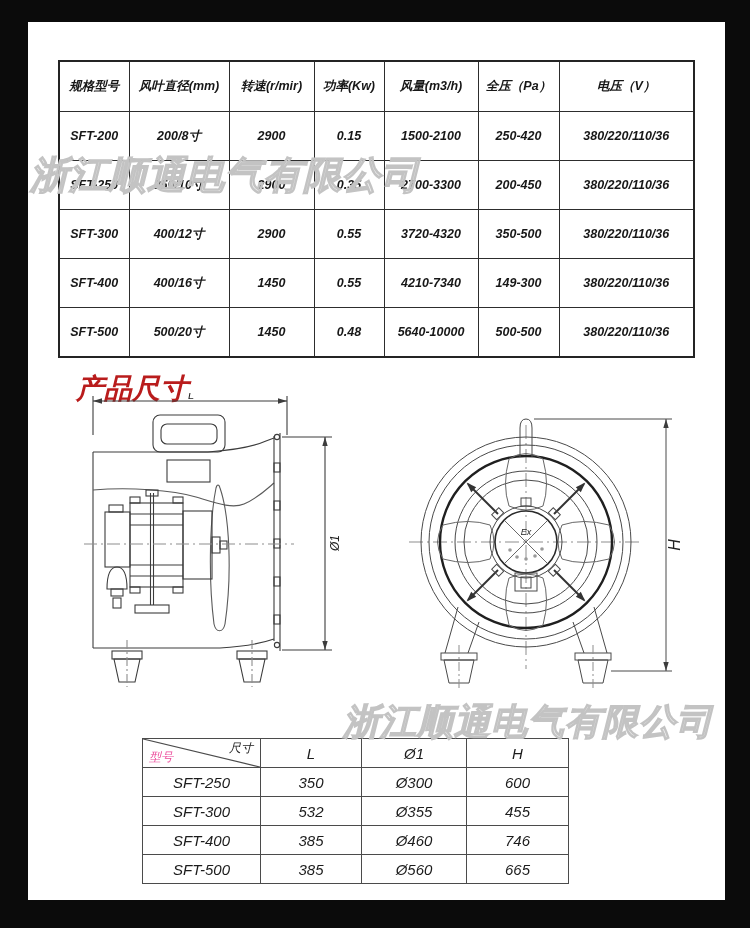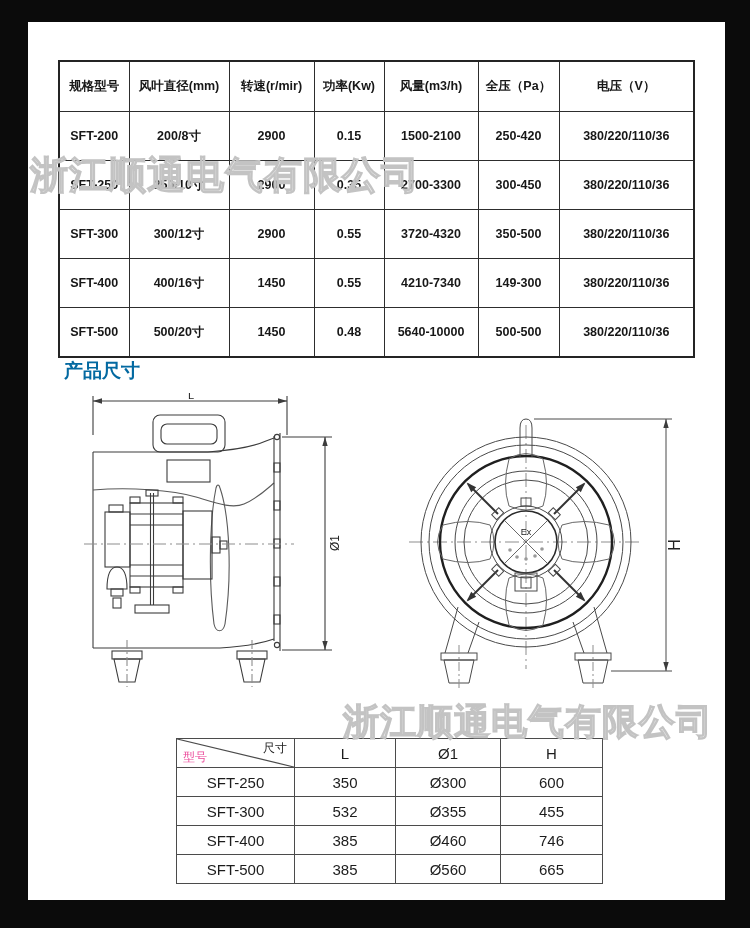--- a/index.html
+++ b/index.html
@@ -1,44 +1,44 @@
 <!DOCTYPE html>
 <html><head>
 <meta charset="utf-8">
 <style>
   html,body{margin:0;padding:0;}
   body{background:#3a3a3a;font-family:"Liberation Sans","DejaVu Sans",sans-serif;}
-  .frame{position:relative;width:750px;height:928px;background:#0b0b0b;overflow:hidden;}
+  .frame{position:relative;width:750px;height:928px;background:#0b0b0b;overflow:hidden;font-style:italic;}
   .page{position:absolute;left:28px;top:22px;width:697px;height:878px;background:#ffffff;overflow:hidden;}
 
   
   table.spec{position:absolute;left:30px;top:38px;width:635px;border-collapse:collapse;table-layout:fixed;
              border:2.2px solid #242424;}
   table.spec th,table.spec td{border:1.6px solid #2d2d2d;text-align:center;vertical-align:middle;
              font-size:12.5px;font-weight:bold;color:#171717;padding:0;overflow:hidden;}
   table.spec th{height:49px;}
   table.spec td{height:48px;}
 
   
   .watermark{position:absolute;white-space:nowrap;pointer-events:none;z-index:30;
              font-weight:bold;color:rgba(197,197,197,0.28);
              -webkit-text-stroke:1.2px #c3c3c3;letter-spacing:1px;}
   .wm1{left:2px;top:128px;font-size:38px;}
   .wm2{left:315px;top:676px;font-size:36px;}
 
   
-  .sec-title{position:absolute;left:36px;top:336px;margin:0;font-size:19px;font-weight:bold;color:#0369a1;}
+  .sec-title{position:absolute;left:36px;top:336px;margin:12px;font-size:28px;font-weight:bold;color:#b91c1c;}
 
   
   .svg-side{position:absolute;left:52px;top:371px;}
   .svg-front{position:absolute;left:367px;top:373px;}
   svg text{font-family:"Liberation Sans","DejaVu Sans",sans-serif;fill:#222;}
 
   
-  table.dims{position:absolute;left:148px;top:716px;width:426px;border-collapse:collapse;table-layout:fixed;
+  table.dims{position:absolute;left:114px;top:716px;width:426px;border-collapse:collapse;table-layout:fixed;
              border:1.8px solid #454545;}
   table.dims th,table.dims td{border:1.4px solid #4b4b4b;text-align:center;vertical-align:middle;
              font-size:15px;font-weight:normal;color:#1c1c1c;padding:0;height:28px;overflow:hidden;}
   .corner-cell{position:relative;}
   .corner-cell svg{position:absolute;left:0;top:0;width:100%;height:100%;}
   .corner-tr{position:absolute;top:1px;right:7px;font-size:12px;color:#222;}
   .corner-bl{position:absolute;bottom:1px;left:6px;font-size:12px;color:#ec4899;margin-top:8px;}
 </style>
 </head>
 <body>
@@ -76,26 +76,26 @@
           <td>1500-2100</td>
           <td>250-420</td>
           <td>380/220/110/36</td>
         </tr>
         <tr>
           <td>SFT-250</td>
           <td>250/10寸</td>
           <td>2900</td>
           <td>0.35</td>
           <td>2700-3300</td>
-          <td>300-450</td>
+          <td>200-450</td>
           <td>380/220/110/36</td>
         </tr>
         <tr>
           <td>SFT-300</td>
-          <td>300/12寸</td>
+          <td>400/12寸</td>
           <td>2900</td>
           <td>0.55</td>
           <td>3720-4320</td>
           <td>350-500</td>
           <td>380/220/110/36</td>
         </tr>
         <tr>
           <td>SFT-400</td>
           <td>400/16寸</td>
           <td>1450</td>

